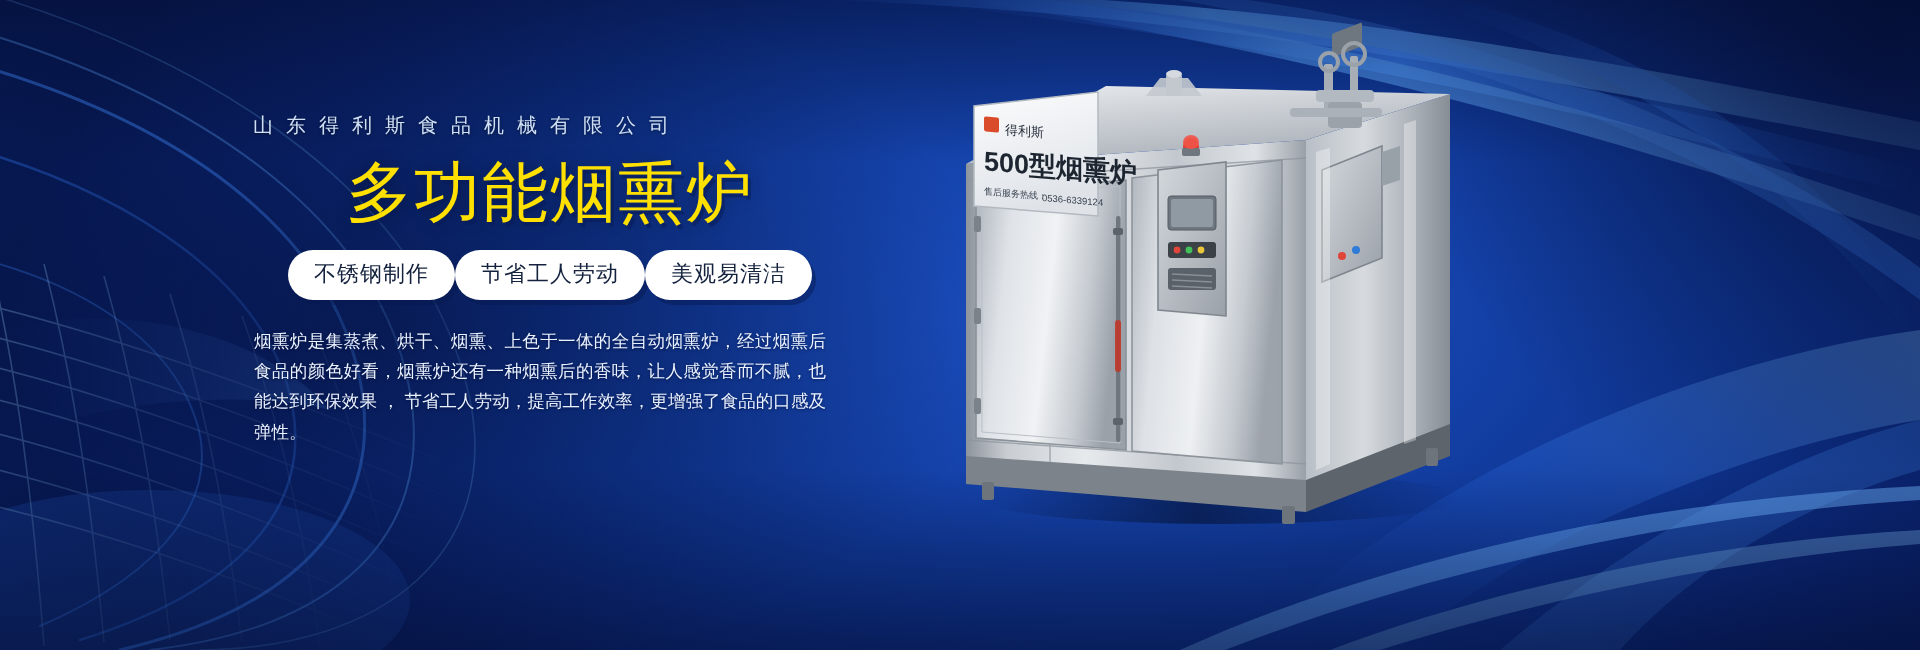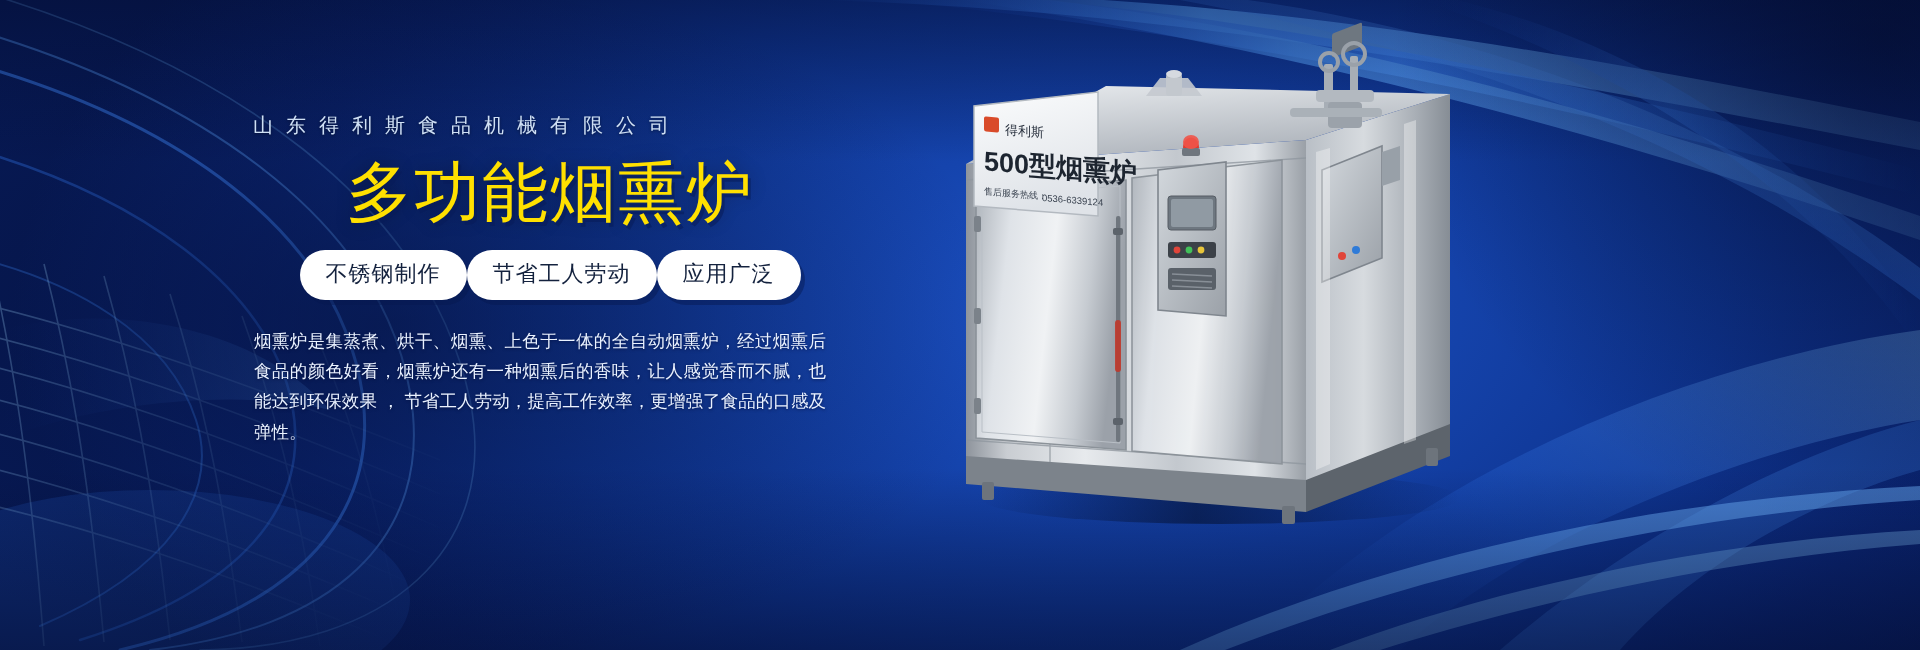--- a/index.html
+++ b/index.html
@@ -335,19 +335,19 @@
     </svg>
   </div>
 
   <div class="content">
     <div class="company">山东得利斯食品机械有限公司</div>
     <h1 class="title">多功能烟熏炉</h1>
 
     <div class="pills">
       <div class="pill">不锈钢制作</div>
       <div class="pill">节省工人劳动</div>
-      <div class="pill">应用广泛</div>
+      <div class="pill">美观易清洁</div>
     </div>
 
     <p class="desc">烟熏炉是集蒸煮、烘干、烟熏、上色于一体的全自动烟熏炉，经过烟熏后食品的颜色好看，烟熏炉还有一种烟熏后的香味，让人感觉香而不腻，也能达到环保效果 ， 节省工人劳动，提高工作效率，更增强了食品的口感及弹性。</p>
   </div>
 
 </div>
 
 </body></html>

